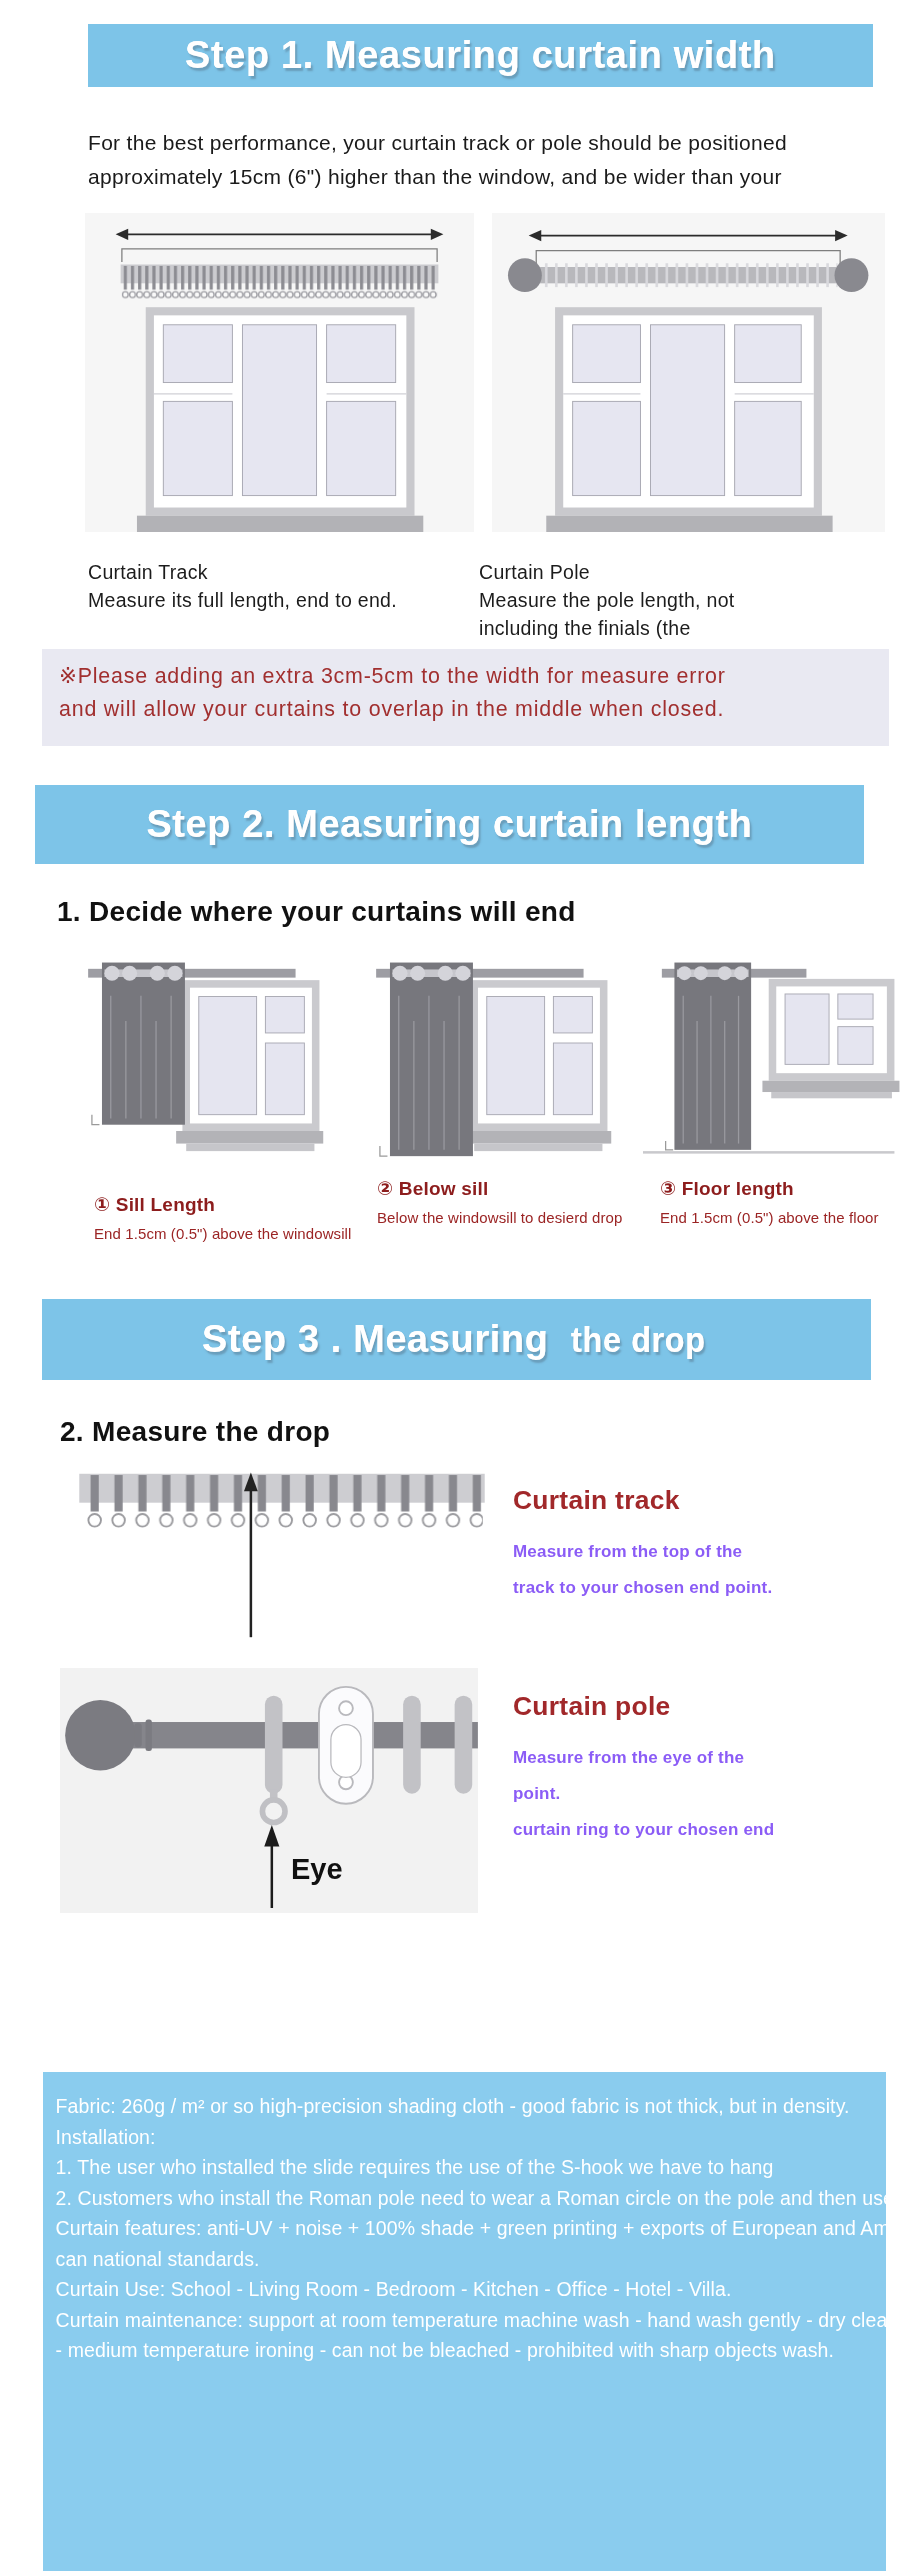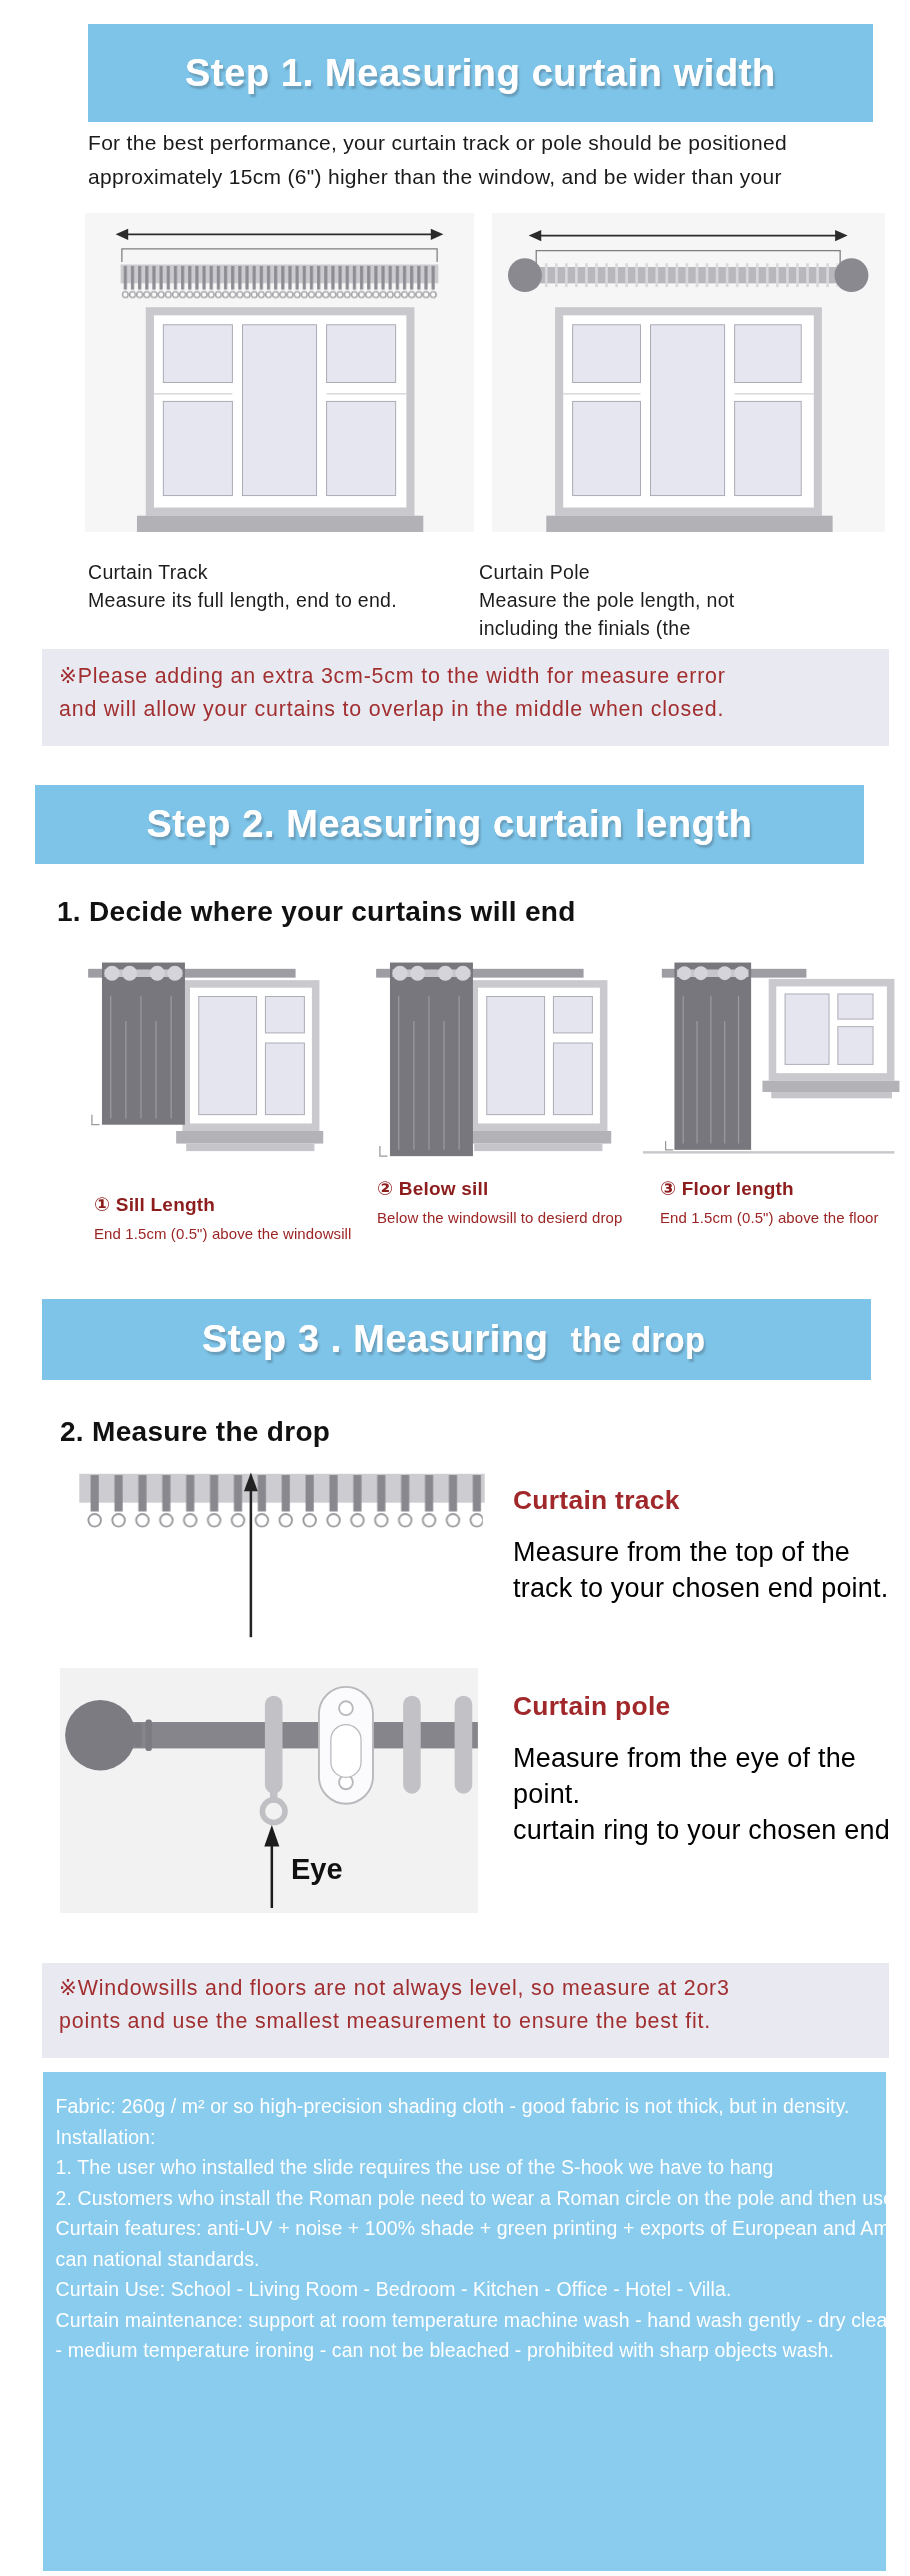--- a/index.html
+++ b/index.html
@@ -9,37 +9,37 @@
   .banner{background:#7dc4e8;display:flex;align-items:center;justify-content:center;}
   .banner-text{color:#ffffff;font-weight:bold;font-size:38px;letter-spacing:0.6px;
     text-shadow:1.9px 2.5px 1.9px rgba(90,125,150,0.55), 0 0 0.6px #ffffff;white-space:nowrap;}
   .banner-sub{display:inline-block;font-size:35px;font-weight:600;margin-left:17.6px;transform:scaleX(0.93);}
   .body-text{font-size:21px;color:#1a1a1a;letter-spacing:0.3px;line-height:34px;white-space:nowrap;}
   .label-text{font-size:19.5px;color:#1c1c1c;letter-spacing:0.3px;line-height:28px;white-space:nowrap;}
   .note{background:#e9e9f2;text-align:left;padding-left:17px;}
   .note-line{font-size:21.4px;color:#a12f2f;letter-spacing:0.8px;line-height:33px;white-space:nowrap;}
   .black-heading{font-size:28px;font-weight:bold;color:#111111;letter-spacing:0.3px;white-space:nowrap;}
   .red-title{font-size:26.4px;font-weight:bold;color:#a1282a;letter-spacing:0.3px;white-space:nowrap;}
-  .red-body{font-size:27px;font-weight:normal;color:#000000;letter-spacing:0.2px;line-height:36px;white-space:nowrap;}
+  .red-body{font-size:17px;font-weight:bold;color:#8b5cf6;letter-spacing:0.2px;line-height:36px;white-space:nowrap;}
   .opt-title{font-size:19px;font-weight:bold;color:#8d1d1d;letter-spacing:0.2px;white-space:nowrap;}
   .opt-sub{font-size:15px;font-weight:500;color:#9b2424;letter-spacing:0.1px;white-space:nowrap;}
   .gray-panel{background:#f6f6f6;}
   .pole-panel{background:#f2f2f2;}
   .info-panel{background:#8accee;padding:19px 0 0 12.6px;}
   .info-line{font-size:19.5px;color:#ffffff;line-height:30.5px;letter-spacing:0.1px;white-space:nowrap;}
   .info-line.indent{padding-left:22.6px;}
   .eye-label{font-size:29px;font-weight:bold;color:#111111;}
   svg{display:block;}
 </style>
 </head>
 <body>
 
 <div id="canvas">
 
-  <div class="abs banner" style="left:88px;top:24px;width:785px;height:98px;">
+  <div class="abs banner" style="left:88px;top:24px;width:785px;height:63px;">
     <span class="banner-text">Step 1. Measuring curtain width</span>
   </div>
 
   <div class="abs body-text" style="left:88px;top:126px;">
     <div>For the best performance, your curtain track or pole should be positioned</div>
     <div>approximately 15cm (6") higher than the window, and be wider than your</div>
   </div>
 
   <div class="abs gray-panel" style="left:85px;top:213px;width:389px;height:319px;">
     <svg width="389" height="319" viewBox="0 0 618 508">
@@ -258,24 +258,20 @@
 
   <div class="abs" style="left:513px;top:1691px;">
     <div class="red-title">Curtain pole</div>
     <div class="red-body" style="margin-top:17.6px;">
       <div>Measure from the eye of the</div>
       <div>point.</div>
       <div>curtain ring to your chosen end</div>
     </div>
   </div>
 
-  <div class="abs note" style="left:42px;top:1963px;width:830px;height:86px;padding-top:8.8px;box-sizing:content-box;">
-    <div class="note-line">※Windowsills and floors are not always level, so measure at 2or3</div>
-    <div class="note-line">points and use the smallest measurement to ensure the best fit.</div>
-  </div>
 
   <div class="abs info-panel" style="left:43px;top:2072px;width:843px;height:499px;box-sizing:border-box;">
     <div class="info-line">Fabric: 260g / m² or so high-precision shading cloth - good fabric is not thick, but in density.</div>
     <div class="info-line">Installation:</div>
     <div class="info-line">1. The user who installed the slide requires the use of the S-hook we have to hang</div>
     <div class="info-line">2. Customers who install the Roman pole need to wear a Roman circle on the pole and then use</div>
     <div class="info-line">Curtain features: anti-UV + noise + 100% shade + green printing + exports of European and Ameri-</div>
     <div class="info-line">can national standards.</div>
     <div class="info-line">Curtain Use: School - Living Room - Bedroom - Kitchen - Office - Hotel - Villa.</div>
     <div class="info-line">Curtain maintenance: support at room temperature machine wash - hand wash gently - dry cleaning</div>

